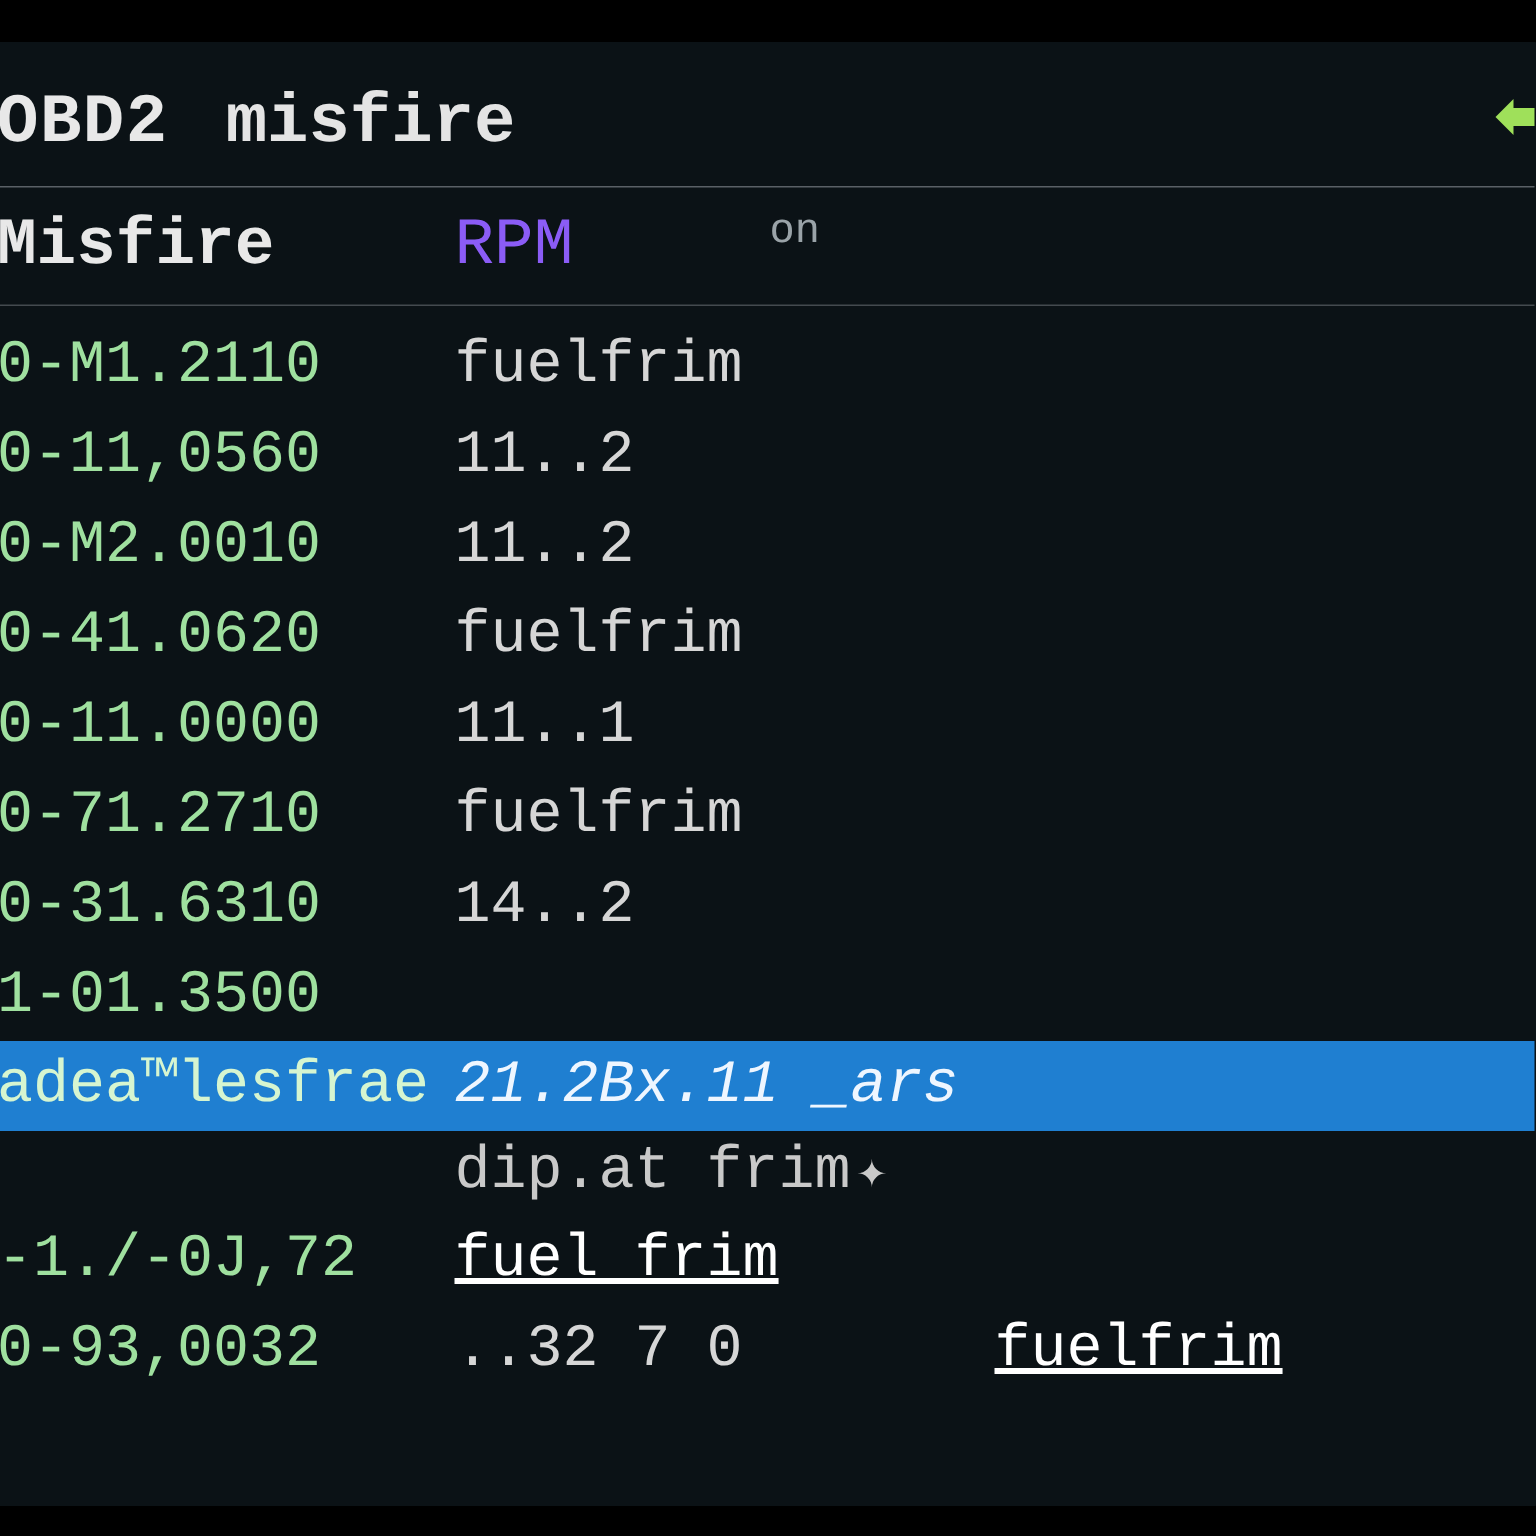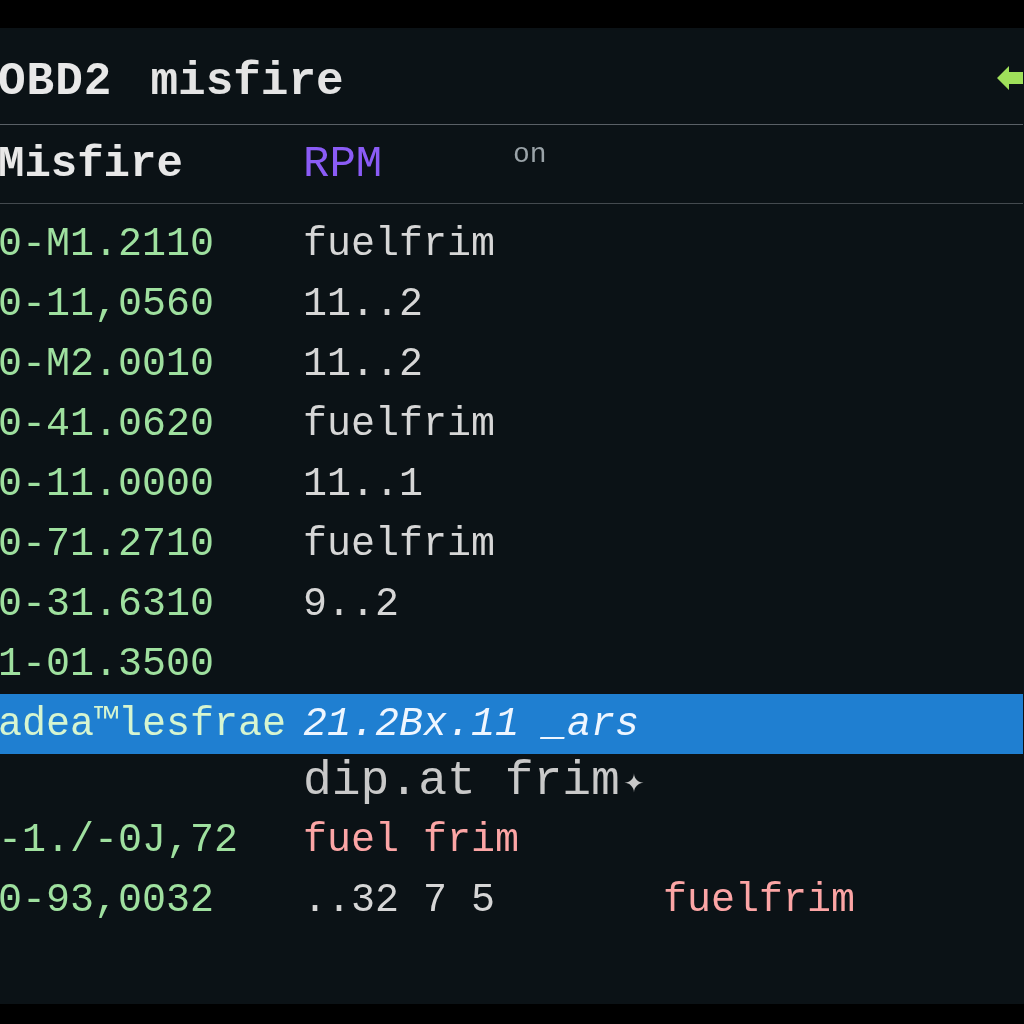--- a/index.html
+++ b/index.html
@@ -96,35 +96,36 @@
     .row.selected .c1 { color: #d6f5d0; }
     .c2 {
       width: 360px;
       color: #d6d6d6;
       font-size: 40px;
       font-weight: 500;
       white-space: nowrap;
     }
     .row.selected .c2 { color: #eef6ff; font-style: italic; }
     .c3 {
-      color: #fca5a5;
+      color: #ffffff;
       font-size: 40px;
       font-weight: 500;
       white-space: nowrap;
+      text-decoration: underline;
     }
     .sub-label-row {
       display: flex;
       padding: 2px 12px 4px 12px;
       height: 56px;
       align-items: center;
     }
     .sub-label-spacer { width: 305px; }
     .sub-label-text {
       color: #c9c9c9;
-      font-size: 48px;
+      font-size: 40px;
       font-weight: 500;
     }
     .cursor-glyph {
       color: #c9c9c9;
       font-size: 34px;
       margin-left: 4px;
     }
   </style>
 </head>
 <body>
@@ -173,21 +174,21 @@
     <div class="row">
       <span class="c1">0-11.0000</span>
       <span class="c2">11..1</span>
     </div>
     <div class="row">
       <span class="c1">0-71.2710</span>
       <span class="c2">fuelfrim</span>
     </div>
     <div class="row">
       <span class="c1">0-31.6310</span>
-      <span class="c2">9..2</span>
+      <span class="c2">14..2</span>
     </div>
     <div class="row">
       <span class="c1">1-01.3500</span>
     </div>
 
     <div class="row selected">
       <span class="c1">adea™lesfrae</span>
       <span class="c2">21.2Bx.11 _ars</span>
     </div>
 
@@ -196,19 +197,19 @@
       <span class="sub-label-text">dip.at frim</span>
       <span class="cursor-glyph">✦</span>
     </div>
 
     <div class="row">
       <span class="c1">-1./-0J,72</span>
       <span class="c3">fuel frim</span>
     </div>
     <div class="row">
       <span class="c1">0-93,0032</span>
-      <span class="c2">..32  7   5</span>
+      <span class="c2">..32  7   0</span>
       <span class="c3">fuelfrim</span>
     </div>
 
   </div>
 
 </div>
 
 </body></html>

